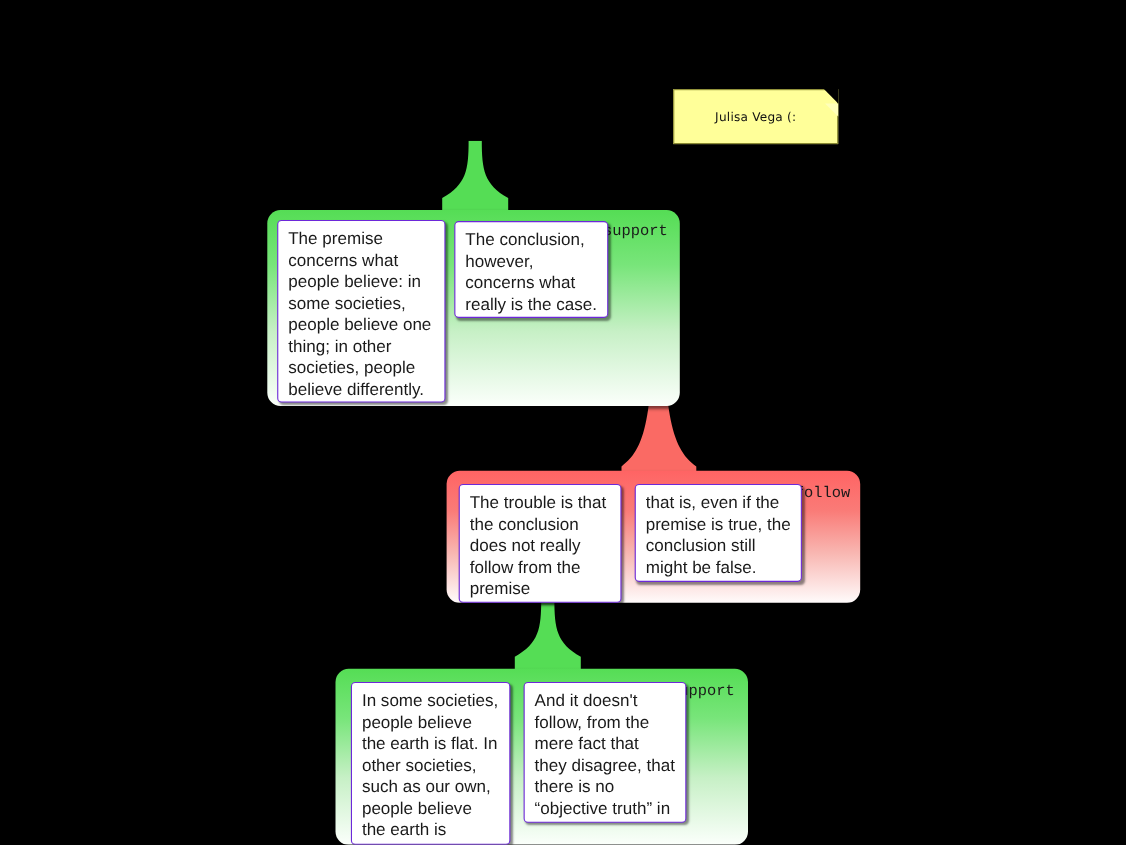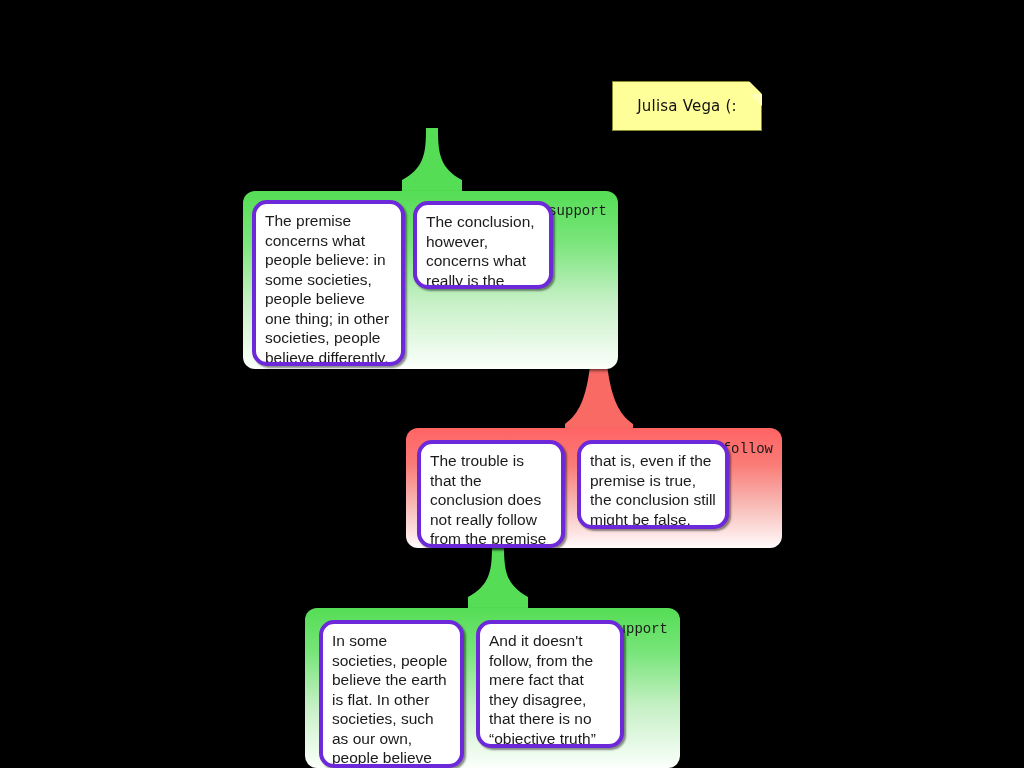--- a/index.html
+++ b/index.html
@@ -19,22 +19,22 @@
     left: 0; top: 0;
     width: 1024px;
     height: 768px;
     background: #000000;
   }
 
   
   .card {
     position: absolute;
     background: #ffffff;
-    border: 4px solid #6d28d9;
-    border-radius: 15px;
+    border: 1px solid #6d28d9;
+    border-radius: 4px;
     box-sizing: border-box;
     box-shadow: 2px 2px 2px rgba(0,0,0,0.45);
     overflow: hidden;
   }
   .card .txt {
     position: relative;
     z-index: 2;
     color: #1a1a1a;
     font-size: 15.5px;
     line-height: 19.5px;
@@ -71,21 +71,21 @@
     height: 50px;
     background: #ffff99;
     border: 1px solid #8a8a33;
     box-sizing: border-box;
     display: flex;
     align-items: center;
     justify-content: center;
   }
   #sticky-note .note-text {
     font-family: "DejaVu Sans", sans-serif;
-    font-size: 15px;
+    font-size: 11px;
     color: #111111;
     letter-spacing: 0.2px;
   }
   .fold {
     position: absolute;
     right: -1px;
     top: -1px;
     width: 0; height: 0;
     border-left: 13px solid transparent;
     border-top: 13px solid #000000;

